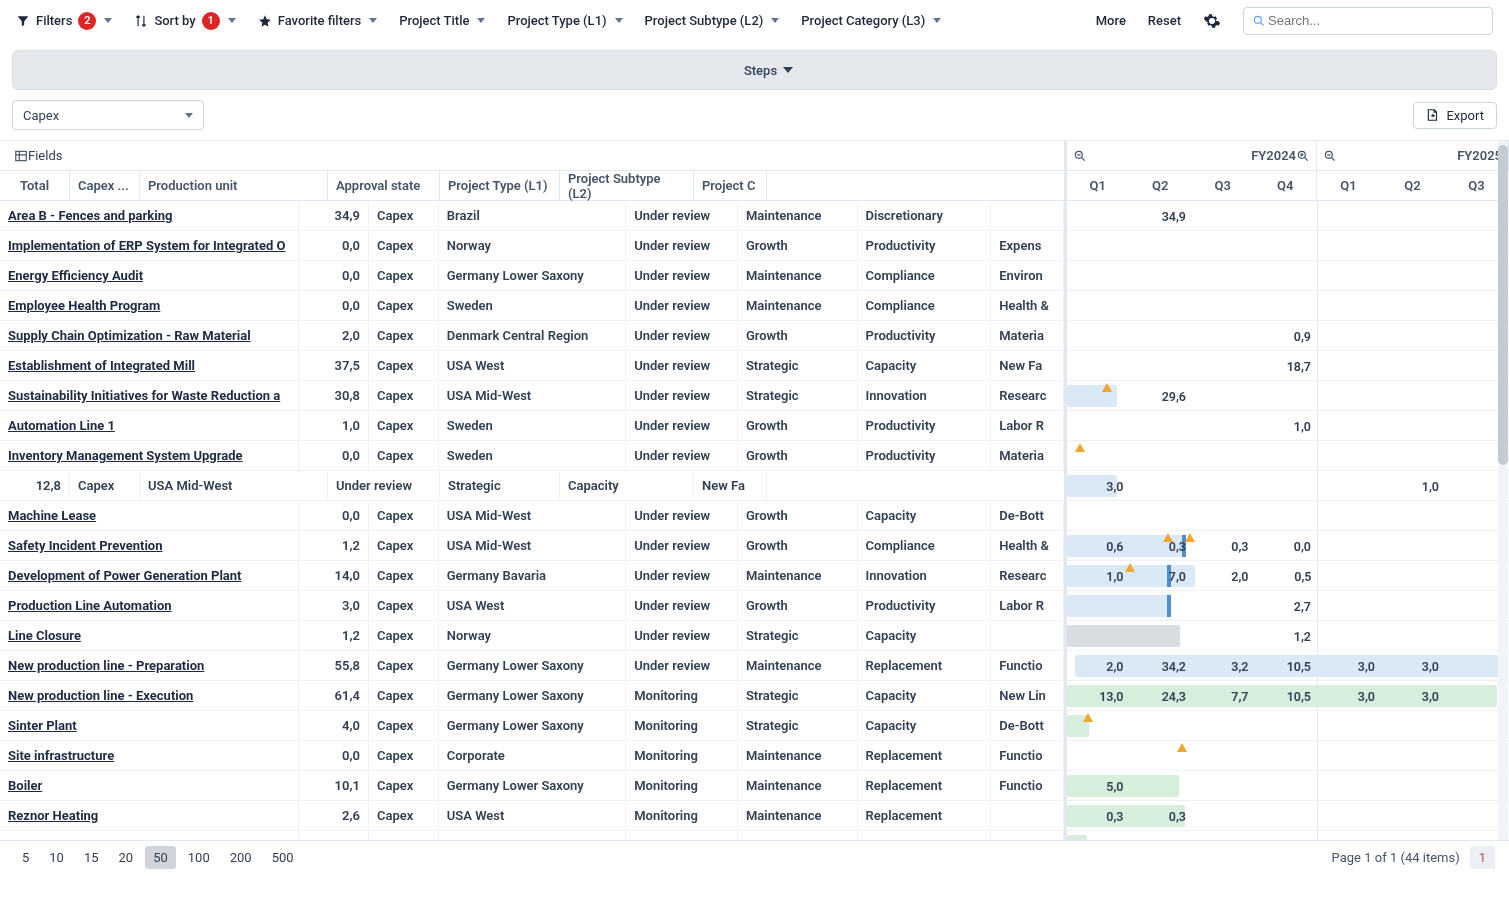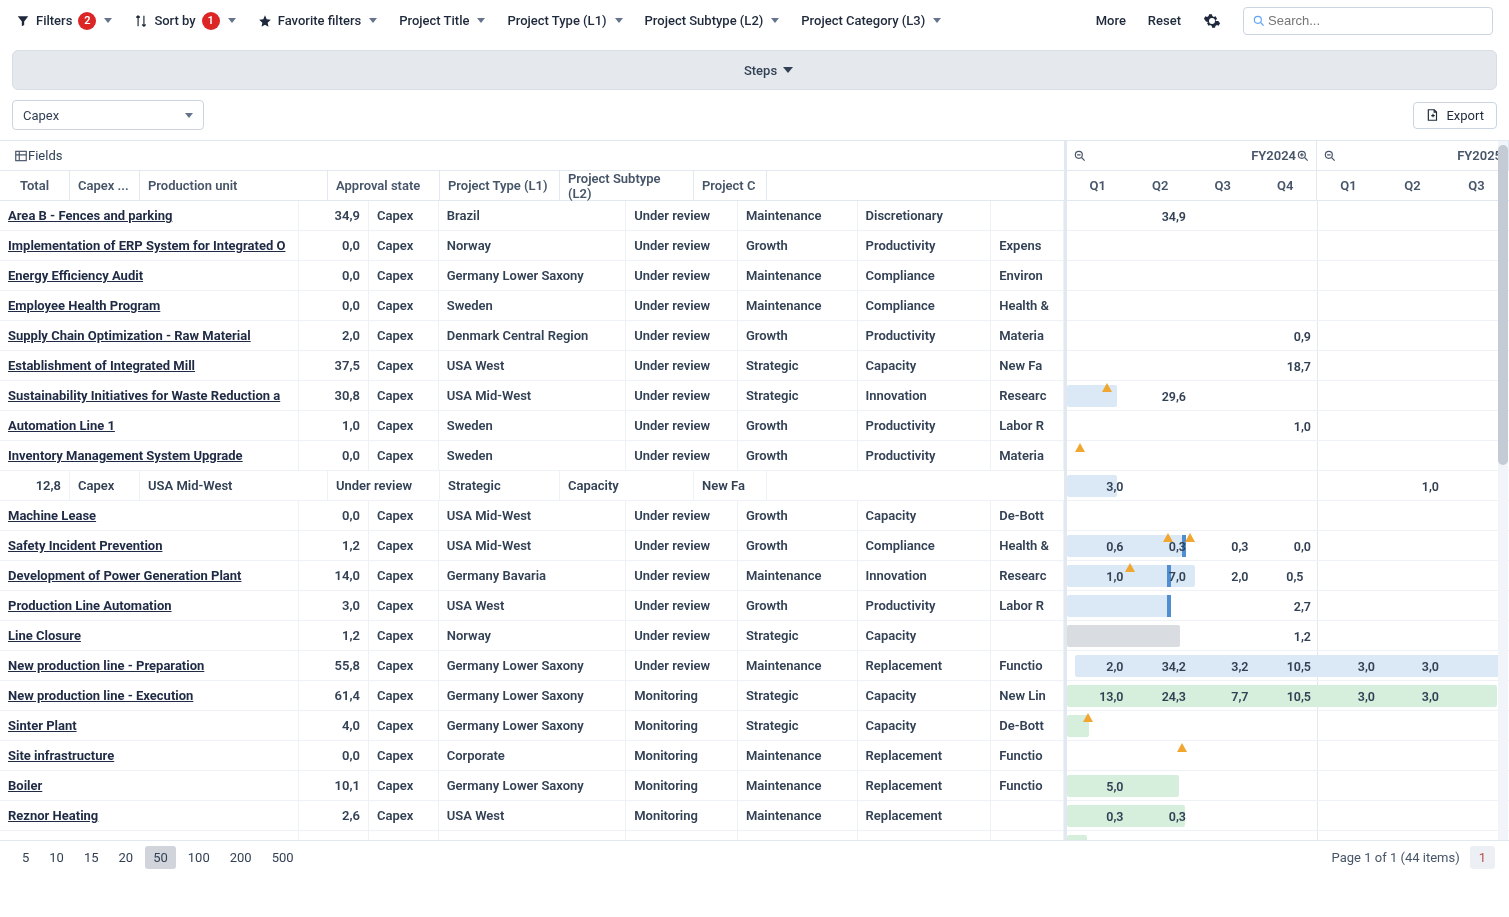--- a/index.html
+++ b/index.html
@@ -778,21 +778,21 @@
           <div class="qval" style="left: 125px; width: 62.5px;">0,3</div>
           <div class="qval" style="left: 187.5px; width: 62.5px;">0,0</div>
         </div>
         <div class="rrow">
           <div class="bar bar-blue" style="left: 0px; width: 128px;"></div>
           <div class="accent-blue" style="left: 100px;"></div>
           <div class="warn" style="left: 58px;"></div>
           <div class="qval" style="left: 0px; width: 62.5px;">1,0</div>
           <div class="qval" style="left: 62.5px; width: 62.5px;">7,0</div>
           <div class="qval" style="left: 125px; width: 62.5px;">2,0</div>
-          <div class="qval" style="left: 180px; width: 62.5px;">0,5</div>
+          <div class="qval" style="left: 188px; width: 62.5px;">0,5</div>
         </div>
         <div class="rrow">
           <div class="bar bar-blue" style="left: 0px; width: 104px;"></div>
           <div class="accent-blue" style="left: 100px;"></div>
           <div class="qval" style="left: 187.5px; width: 62.5px;">2,7</div>
         </div>
         <div class="rrow">
           <div class="bar bar-gray" style="left: 0px; width: 113px;"></div>
           <div class="qval" style="left: 187.5px; width: 62.5px;">1,2</div>
         </div>

